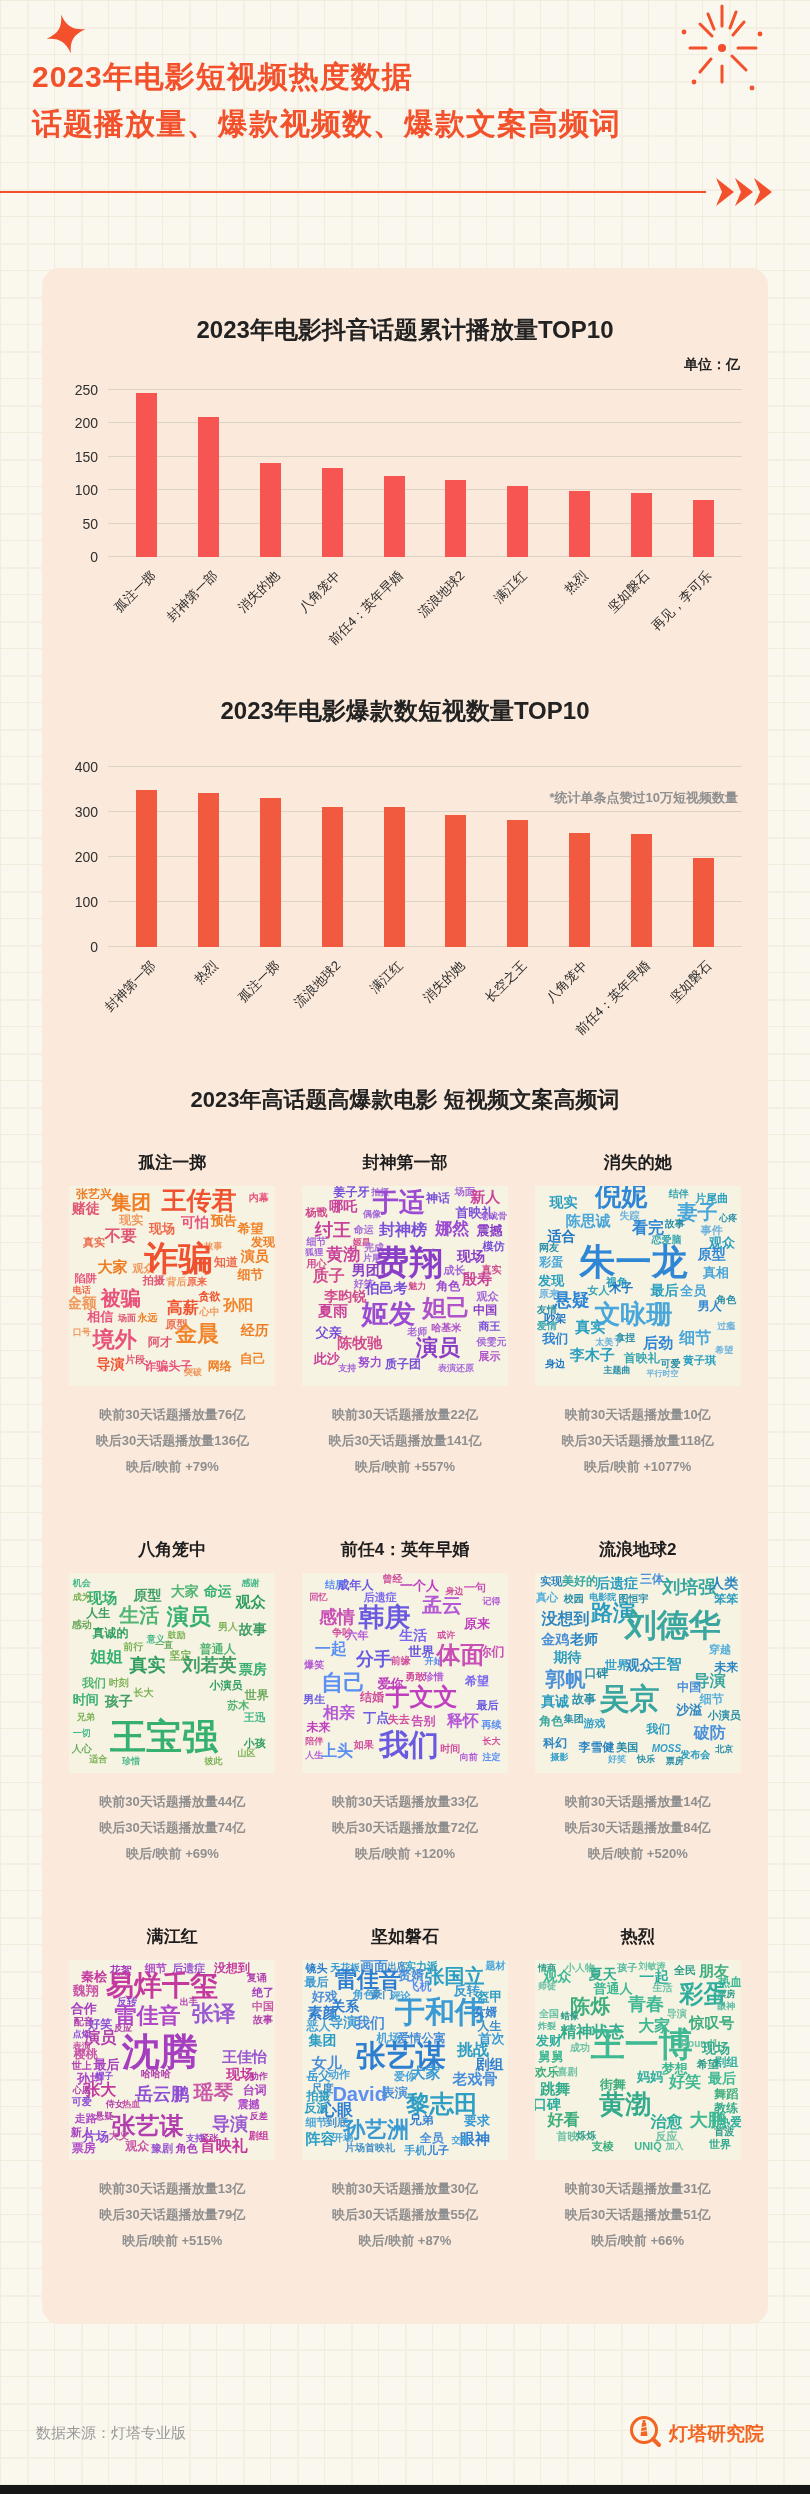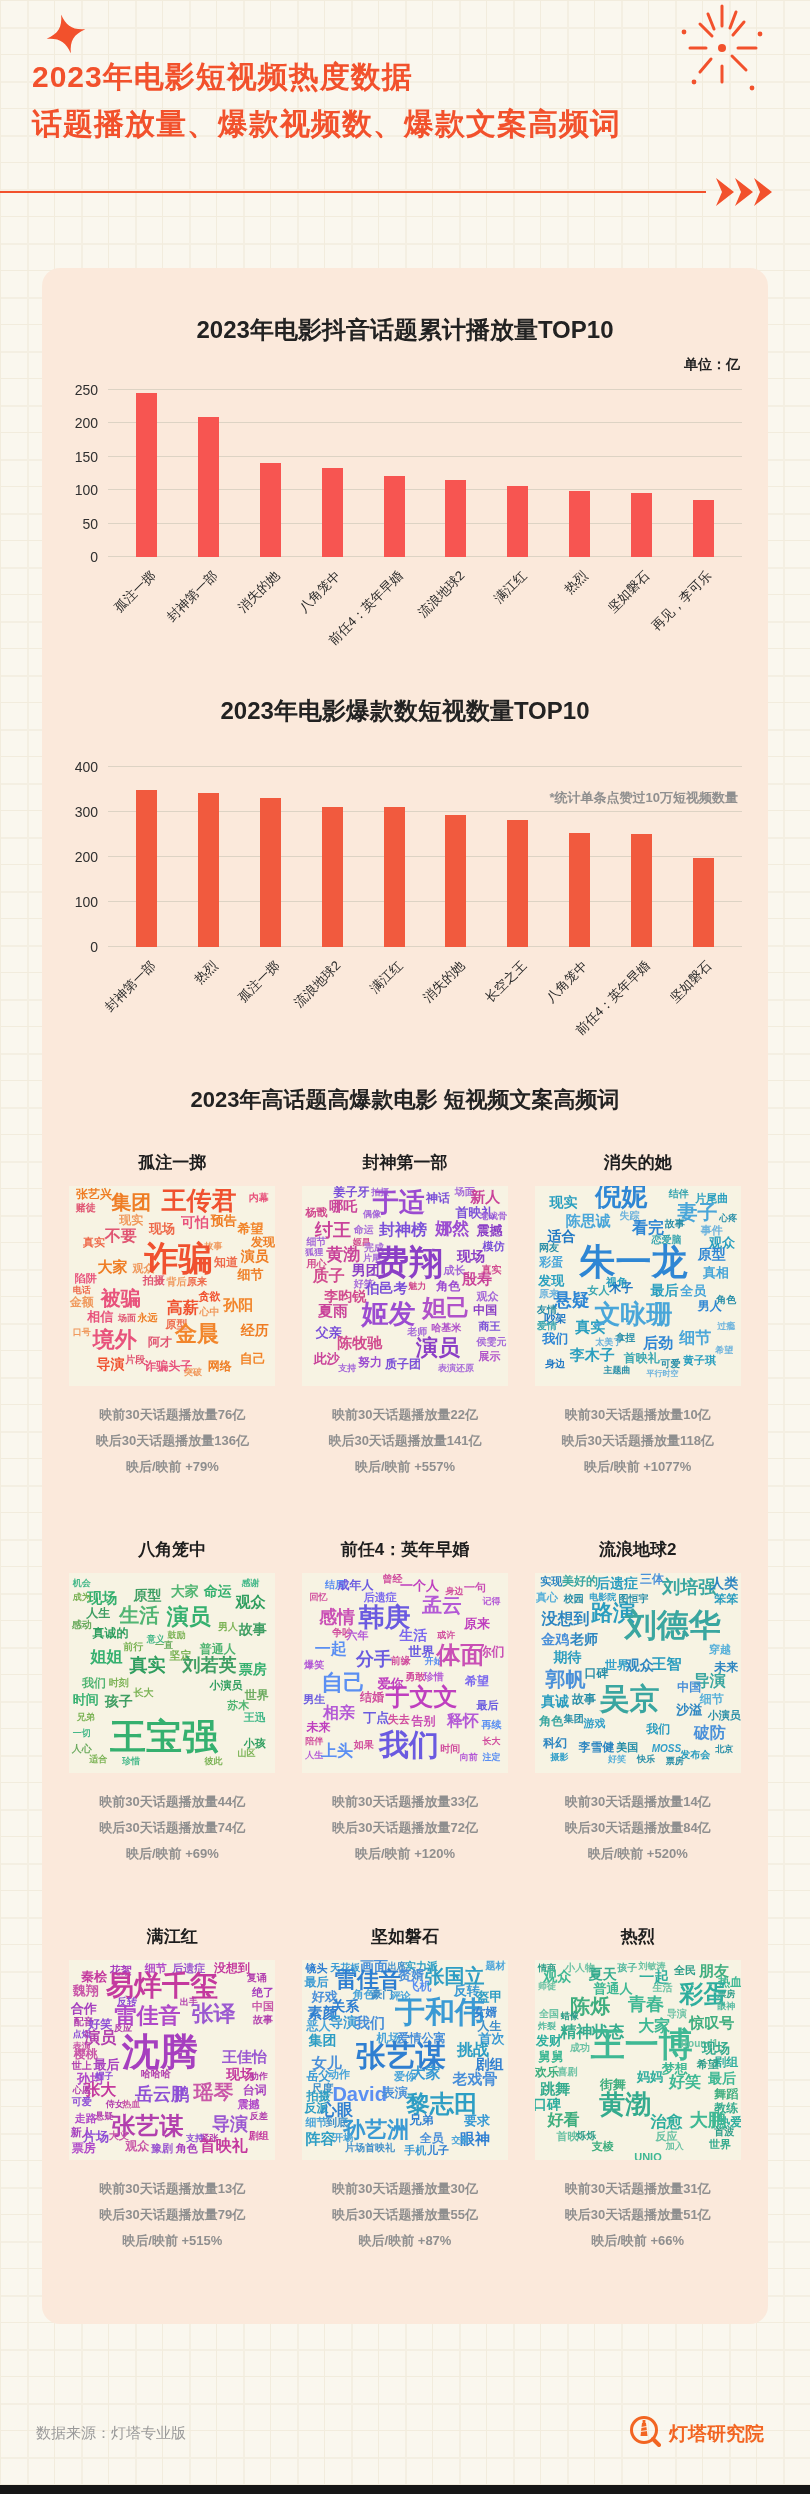--- a/index.html
+++ b/index.html
@@ -227,21 +227,21 @@
         </div>
     </div>
 
     <div class="cloud-section">
       <h2>2023年高话题高爆款电影 短视频文案高频词</h2>
       <div id="cloud-grid">
           <div class="panel">
             <div class="panel-title">孤注一掷</div>
             <div class="cloud">
               <span class="cw" style="font-size: 12px; left: 12%; top: 4%; color: rgb(239, 125, 36);">张艺兴</span>
-              <span class="cw" style="font-size: 10px; left: 8%; top: 11%; color: rgb(224, 85, 114);">赌徒</span>
+              <span class="cw" style="font-size: 14px; left: 8%; top: 11%; color: rgb(224, 85, 114);">赌徒</span>
               <span class="cw" style="font-size: 20px; left: 30%; top: 8%; color: rgb(239, 125, 36); font-weight: 700;">集团</span>
               <span class="cw" style="font-size: 25px; left: 63%; top: 7%; color: rgb(240, 81, 47); font-weight: 700;">王传君</span>
               <span class="cw" style="font-size: 10px; left: 92%; top: 6%; color: rgb(232, 83, 124);">内幕</span>
               <span class="cw" style="font-size: 12px; left: 30%; top: 17%; color: rgb(240, 154, 94);">现实</span>
               <span class="cw" style="font-size: 13px; left: 45%; top: 21%; color: rgb(238, 106, 75);">现场</span>
               <span class="cw" style="font-size: 14px; left: 61%; top: 18%; color: rgb(232, 83, 124);">可怕</span>
               <span class="cw" style="font-size: 13px; left: 75%; top: 17%; color: rgb(239, 125, 36);">预告</span>
               <span class="cw" style="font-size: 13px; left: 88%; top: 21%; color: rgb(242, 133, 43);">希望</span>
               <span class="cw" style="font-size: 16px; left: 25%; top: 25%; color: rgb(224, 85, 114);">不要</span>
               <span class="cw" style="font-size: 12px; left: 94%; top: 28%; color: rgb(239, 125, 36);">发现</span>
@@ -251,21 +251,21 @@
               <span class="cw" style="font-size: 11px; left: 36%; top: 41%; color: rgb(240, 154, 94);">观众</span>
               <span class="cw" style="font-size: 34px; left: 53%; top: 36%; color: rgb(240, 81, 47); font-weight: 700;">诈骗</span>
               <span class="cw" style="font-size: 12px; left: 76%; top: 38%; color: rgb(238, 106, 75);">知道</span>
               <span class="cw" style="font-size: 14px; left: 90%; top: 35%; color: rgb(239, 125, 36);">演员</span>
               <span class="cw" style="font-size: 13px; left: 88%; top: 44%; color: rgb(239, 125, 36);">细节</span>
               <span class="cw" style="font-size: 11px; left: 8%; top: 46%; color: rgb(232, 83, 124);">陷阱</span>
               <span class="cw" style="font-size: 11px; left: 41%; top: 47%; color: rgb(224, 85, 114);">拍摄</span>
               <span class="cw" style="font-size: 10px; left: 52%; top: 48%; color: rgb(240, 154, 94);">背后</span>
               <span class="cw" style="font-size: 10px; left: 62%; top: 48%; color: rgb(238, 106, 75);">原来</span>
               <span class="cw" style="font-size: 9px; left: 6%; top: 52%; color: rgb(238, 106, 75);">电话</span>
-              <span class="cw" style="font-size: 12px; left: 6%; top: 58%; color: rgb(240, 154, 94);">金额</span>
+              <span class="cw" style="font-size: 15px; left: 6%; top: 58%; color: rgb(240, 154, 94);">金额</span>
               <span class="cw" style="font-size: 20px; left: 25%; top: 56%; color: rgb(232, 83, 124); font-weight: 700;">被骗</span>
               <span class="cw" style="font-size: 11px; left: 68%; top: 55%; color: rgb(240, 81, 47);">贪欲</span>
               <span class="cw" style="font-size: 16px; left: 55%; top: 61%; color: rgb(240, 81, 47);">高薪</span>
               <span class="cw" style="font-size: 15px; left: 82%; top: 59%; color: rgb(242, 133, 43);">孙阳</span>
               <span class="cw" style="font-size: 10px; left: 68%; top: 63%; color: rgb(240, 154, 94);">心中</span>
               <span class="cw" style="font-size: 13px; left: 15%; top: 65%; color: rgb(232, 83, 124);">相信</span>
               <span class="cw" style="font-size: 9px; left: 28%; top: 66%; color: rgb(224, 85, 114);">场面</span>
               <span class="cw" style="font-size: 10px; left: 38%; top: 66%; color: rgb(239, 125, 36);">永远</span>
               <span class="cw" style="font-size: 11px; left: 52%; top: 69%; color: rgb(238, 106, 75);">原型</span>
               <span class="cw" style="font-size: 9px; left: 6%; top: 73%; color: rgb(240, 154, 94);">口号</span>
@@ -762,21 +762,21 @@
               <span class="cw" style="font-size: 14px; left: 6%; top: 72%; color: rgb(47, 174, 158);">口碑</span>
               <span class="cw" style="font-size: 16px; left: 73%; top: 61%; color: rgb(63, 184, 148);">好笑</span>
               <span class="cw" style="font-size: 26px; left: 44%; top: 72%; color: rgb(53, 171, 142); font-weight: 700;">黄渤</span>
               <span class="cw" style="font-size: 16px; left: 64%; top: 81%; color: rgb(47, 174, 158);">治愈</span>
               <span class="cw" style="font-size: 18px; left: 84%; top: 80%; color: rgb(63, 184, 148); font-weight: 700;">大鹏</span>
               <span class="cw" style="font-size: 16px; left: 14%; top: 80%; color: rgb(63, 174, 127);">好看</span>
               <span class="cw" style="font-size: 11px; left: 16%; top: 88%; color: rgb(108, 194, 164);">首映</span>
               <span class="cw" style="font-size: 10px; left: 25%; top: 88%; color: rgb(47, 158, 138);">烁烁</span>
               <span class="cw" style="font-size: 11px; left: 64%; top: 88%; color: rgb(108, 194, 164);">反应</span>
               <span class="cw" style="font-size: 11px; left: 33%; top: 93%; color: rgb(63, 174, 127);">支棱</span>
-              <span class="cw" style="font-size: 11px; left: 55%; top: 93%; color: rgb(63, 184, 148); margin-top: 11px;">UNIQ</span>
+              <span class="cw" style="font-size: 11px; left: 55%; top: 93%; color: rgb(63, 184, 148);">UNIQ</span>
               <span class="cw" style="font-size: 9px; left: 68%; top: 93%; color: rgb(108, 194, 164);">加入</span>
               <span class="cw" style="font-size: 11px; left: 90%; top: 92%; color: rgb(53, 171, 142);">世界</span>
               <span class="cw" style="font-size: 10px; left: 92%; top: 86%; color: rgb(47, 158, 138);">首波</span>
             </div>
             <div class="stats">
               <div class="stat-line">映前30天话题播放量31亿</div>
               <div class="stat-line">映后30天话题播放量51亿</div>
               <div class="stat-line">映后/映前 +66%</div>
             </div>
           </div>

